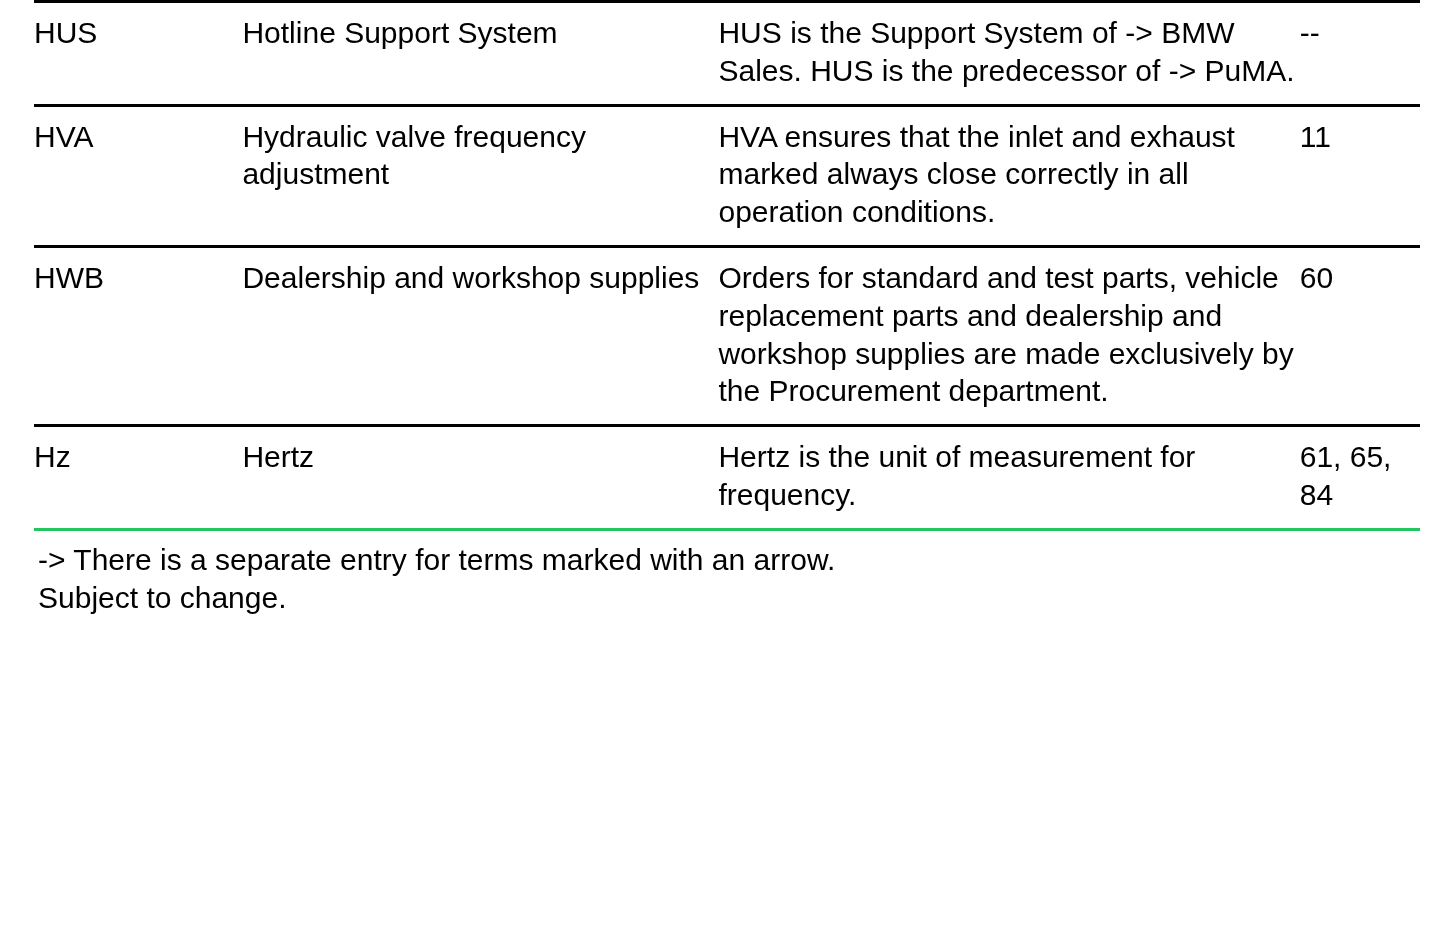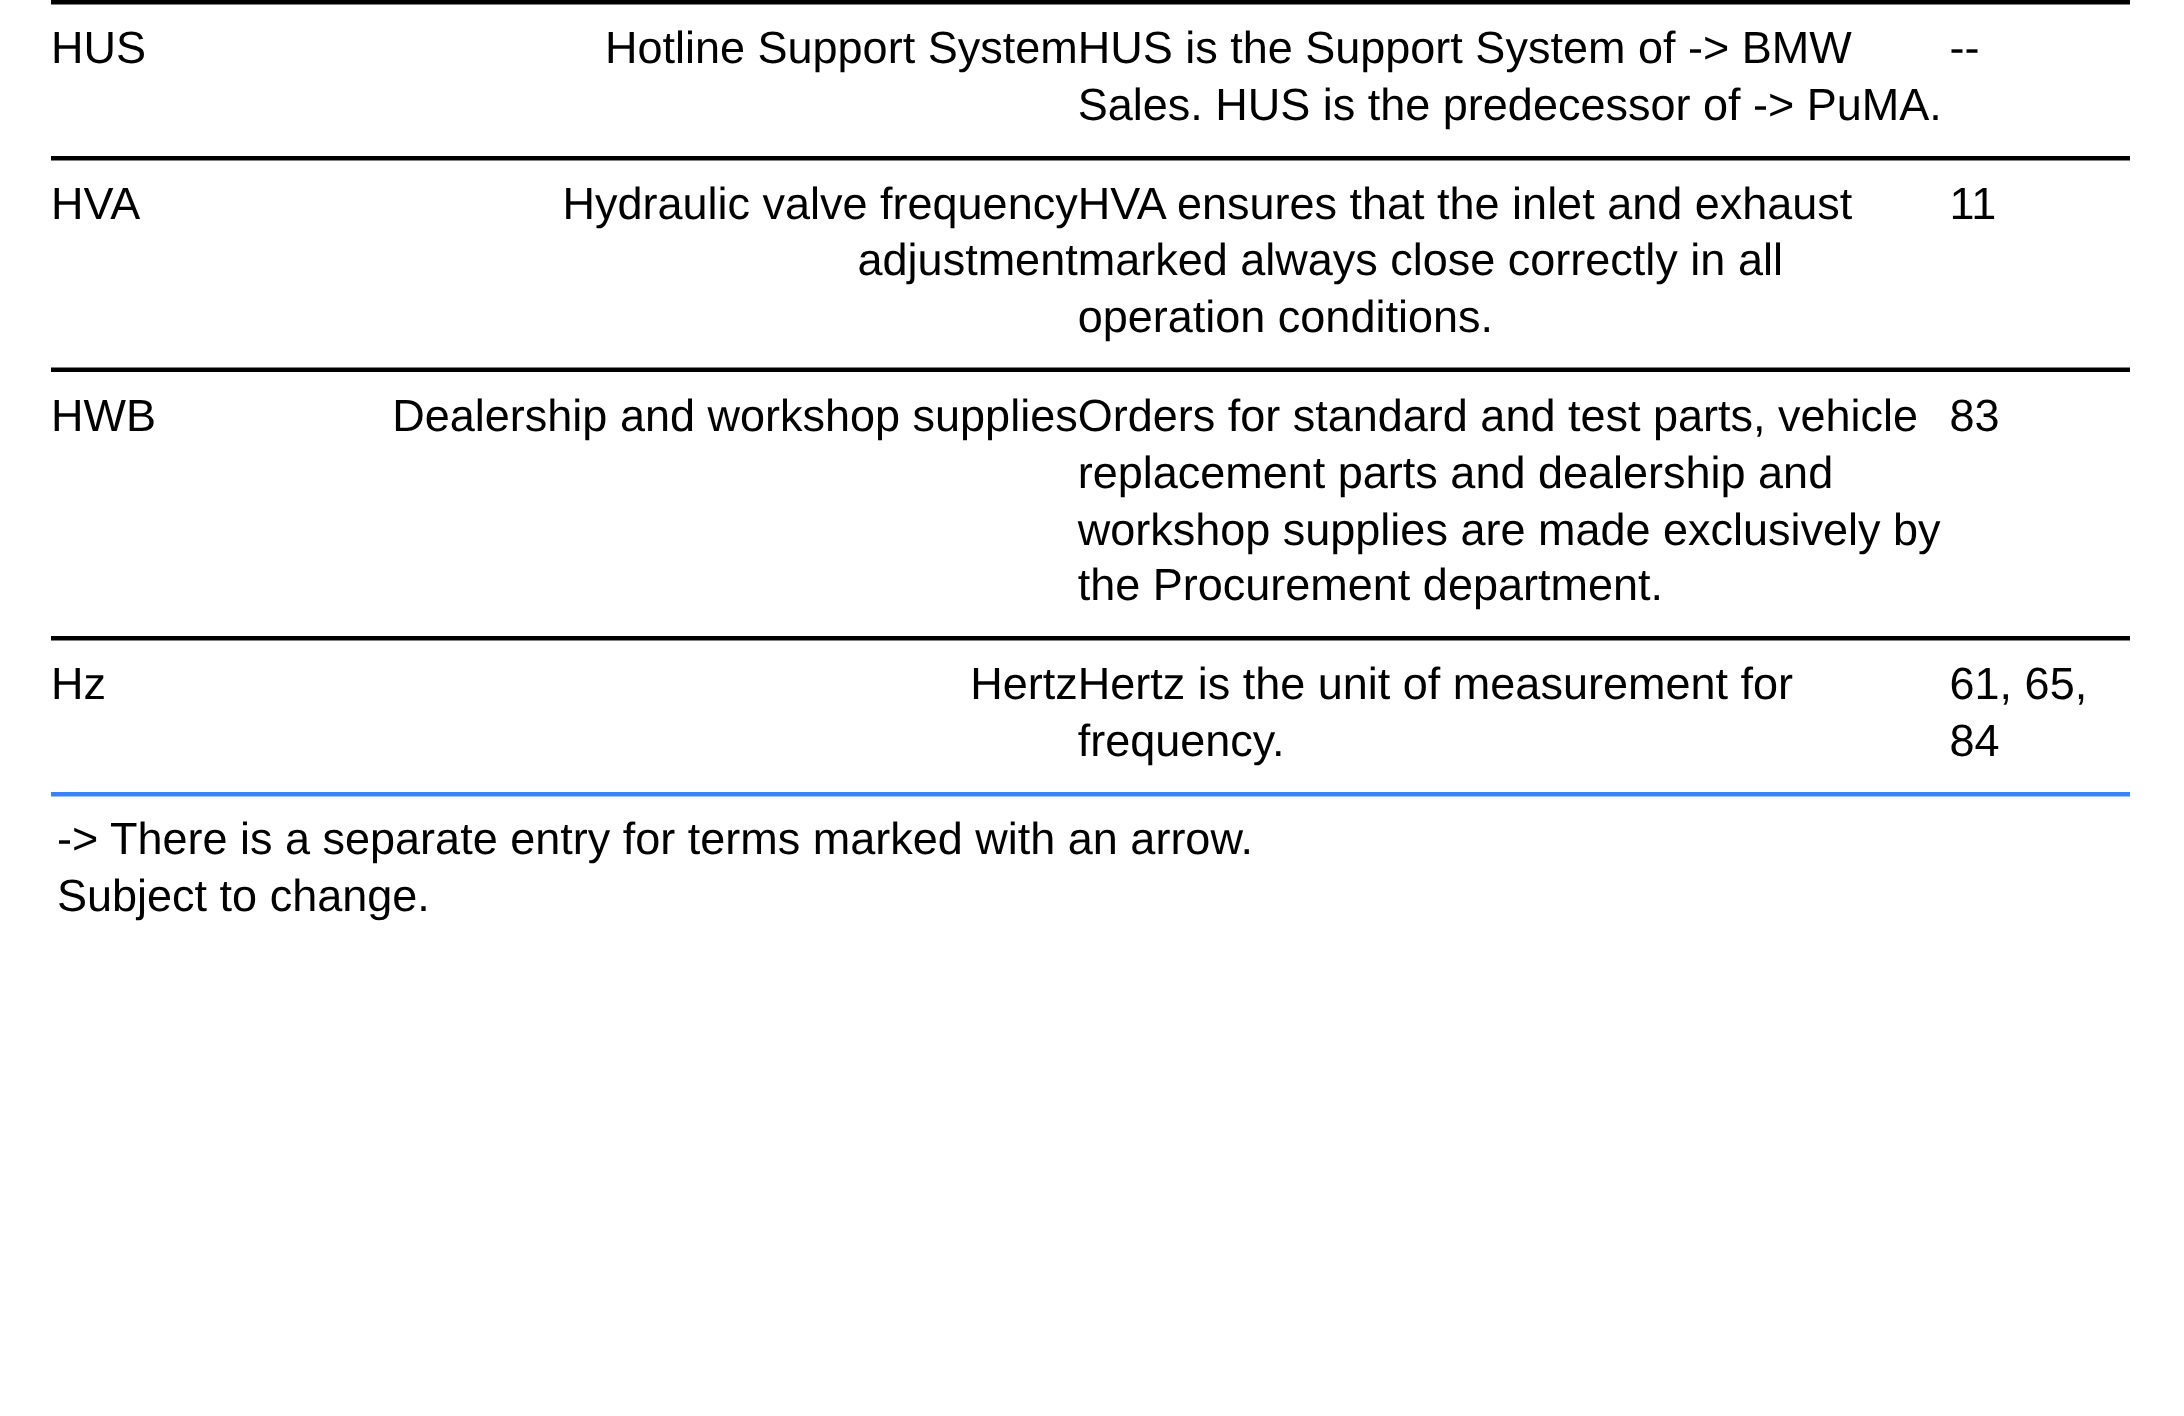--- a/index.html
+++ b/index.html
@@ -31,24 +31,24 @@
     vertical-align: top;
   }
   table.glossary td {
     border-top: 3px solid #000000;
     padding: 11px 0 14px 0;
     font-size: 30px;
     line-height: 1.26;
     vertical-align: top;
   }
   table.glossary tr:last-child td {
-    border-bottom: 3px solid #3b82f6;
+    border-bottom: 3px solid #22c55e;
   }
   td.col-abbr   { width: 208px; padding-left: 6px; }
-  td.col-term   { width: 475px; padding-right: 22px; text-align: right; }
+  td.col-term   { width: 475px; padding-right: 22px; }
   td.col-desc   { width: 580px; padding-right: 16px; }
   td.col-pages  { width: 120px; padding-left: 6px; }
 
   .footnotes {
     margin: 10px 0 0 38px;
     font-size: 30px;
     line-height: 1.28;
   }
   .footnotes div {
     white-space: pre;
@@ -70,21 +70,21 @@
       <tr>
         <td class="col-abbr">HVA</td>
         <td class="col-term">Hydraulic valve frequency adjustment</td>
         <td class="col-desc">HVA ensures that the inlet and exhaust marked always close correctly in all operation conditions.</td>
         <td class="col-pages">11</td>
       </tr>
       <tr>
         <td class="col-abbr">HWB</td>
         <td class="col-term">Dealership and workshop supplies</td>
         <td class="col-desc">Orders for standard and test parts, vehicle replacement parts and dealership and workshop supplies are made exclusively by the Procurement department.</td>
-        <td class="col-pages">83</td>
+        <td class="col-pages">60</td>
       </tr>
       <tr>
         <td class="col-abbr">Hz</td>
         <td class="col-term">Hertz</td>
         <td class="col-desc">Hertz is the unit of measurement for frequency.</td>
         <td class="col-pages">61, 65, 84</td>
       </tr>
     </tbody>
   </table>
 

